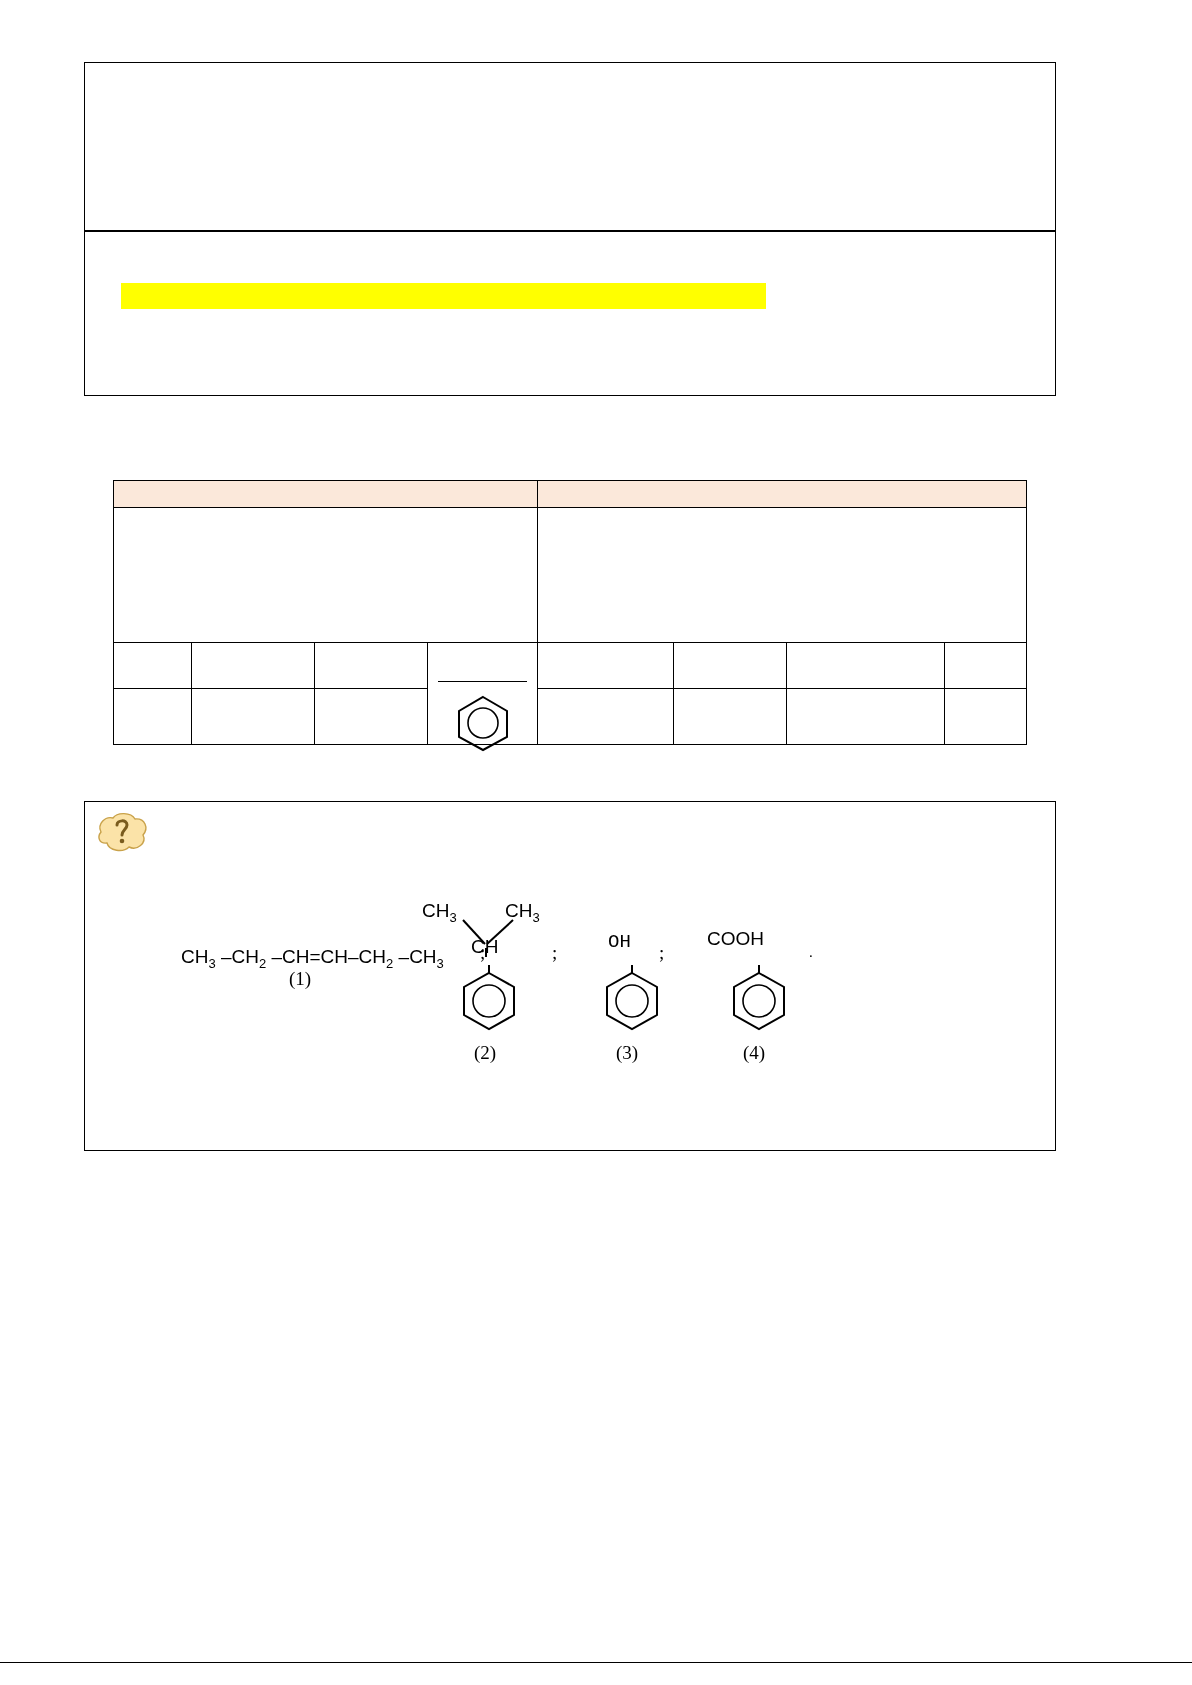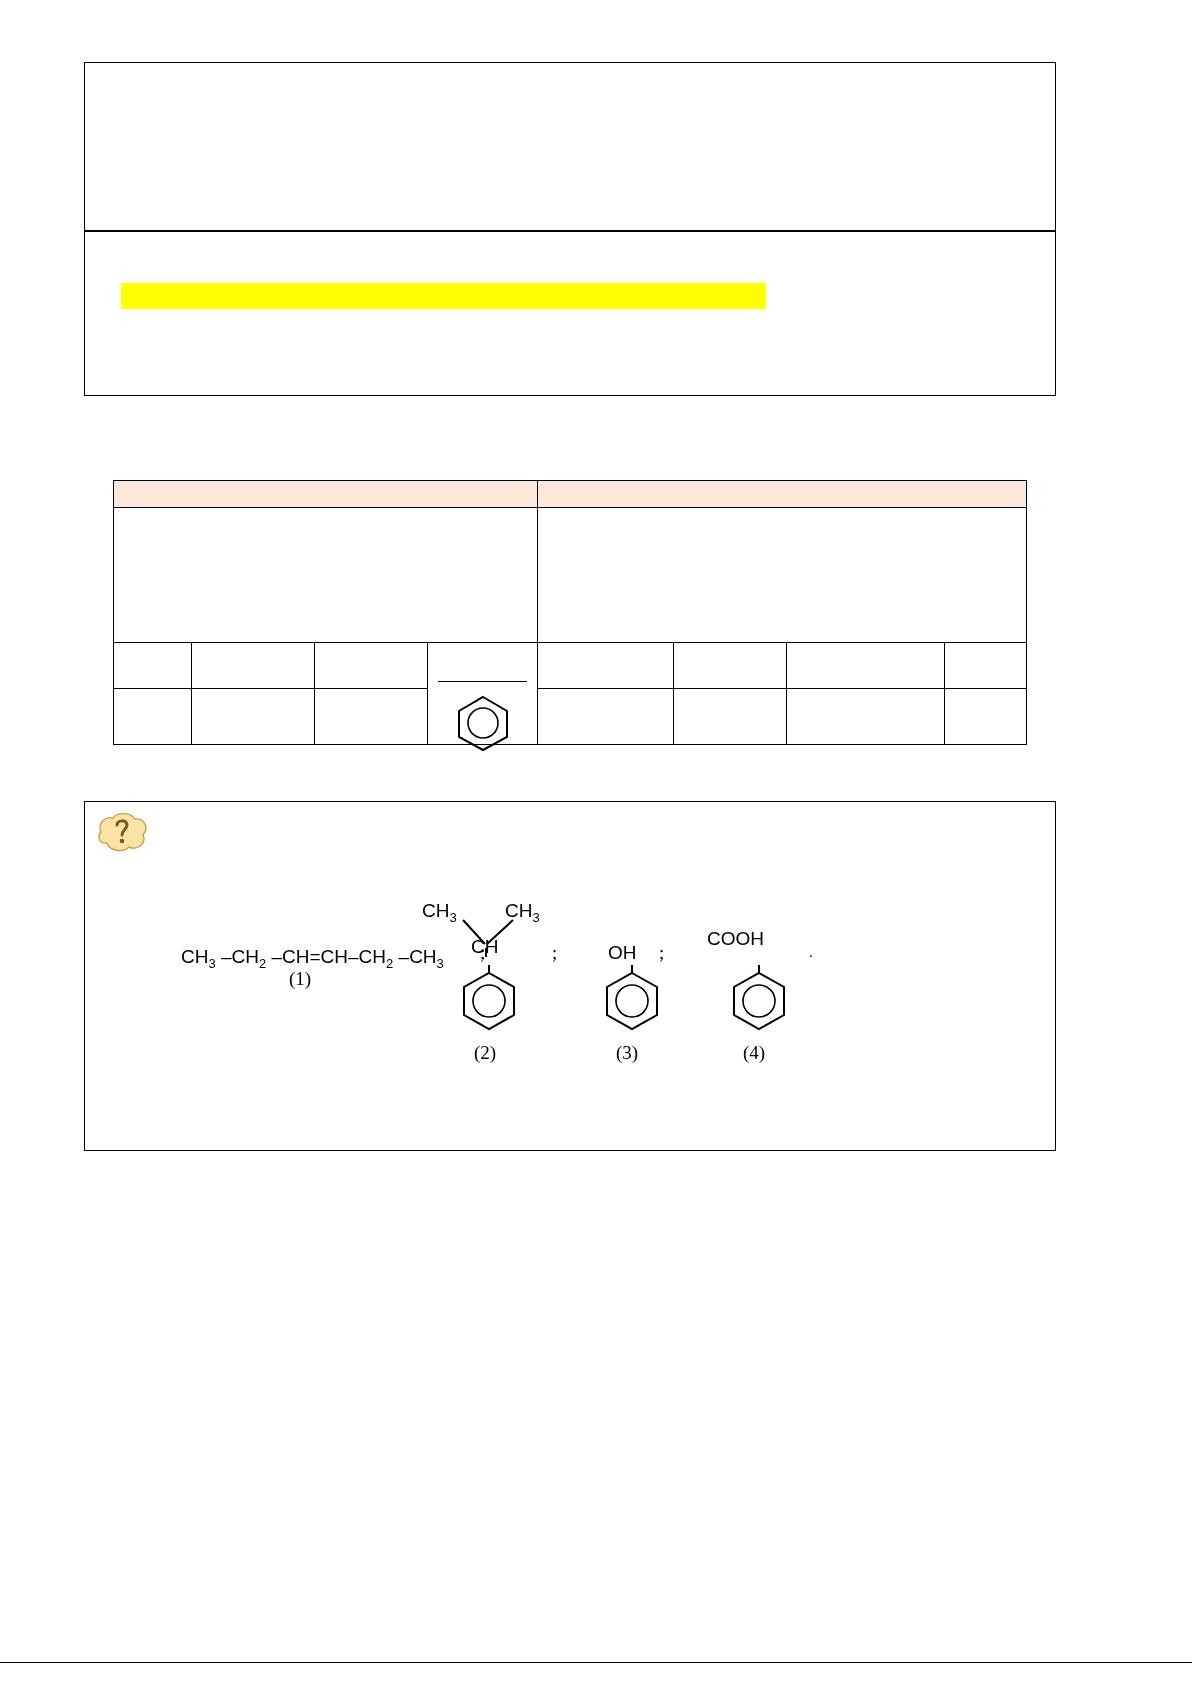--- a/index.html
+++ b/index.html
@@ -229,21 +229,21 @@
     <div style="position:absolute; left:374px; top:163px;">
       <svg width="60" height="70" viewBox="0 0 60 70">
         <line x1="30" y1="0" x2="30" y2="8" stroke="#000" stroke-width="2"></line>
         <polygon points="30,8 55,22 55,50 30,64 5,50 5,22" fill="none" stroke="#000" stroke-width="2"></polygon>
         <circle cx="30" cy="36" r="16" fill="none" stroke="#000" stroke-width="1.6"></circle>
       </svg>
     </div>
     <div class="chem-serif" style="left:467px; top:140px;">;</div>
     <div class="label-num" style="left:389px; top:240px;">(2)</div>
 
-    <div class="chem-text" style="left:523px; top:140px;">OH</div>
+    <div class="chem-text" style="left:523px; top:129px;font-family:Liberation Mono, monospace;">OH</div>
     <div style="position:absolute; left:517px; top:163px;">
       <svg width="60" height="70" viewBox="0 0 60 70">
         <line x1="30" y1="0" x2="30" y2="8" stroke="#000" stroke-width="2"></line>
         <polygon points="30,8 55,22 55,50 30,64 5,50 5,22" fill="none" stroke="#000" stroke-width="2"></polygon>
         <circle cx="30" cy="36" r="16" fill="none" stroke="#000" stroke-width="1.6"></circle>
       </svg>
     </div>
     <div class="chem-serif" style="left:574px; top:140px;">;</div>
     <div class="label-num" style="left:531px; top:240px;">(3)</div>
 

